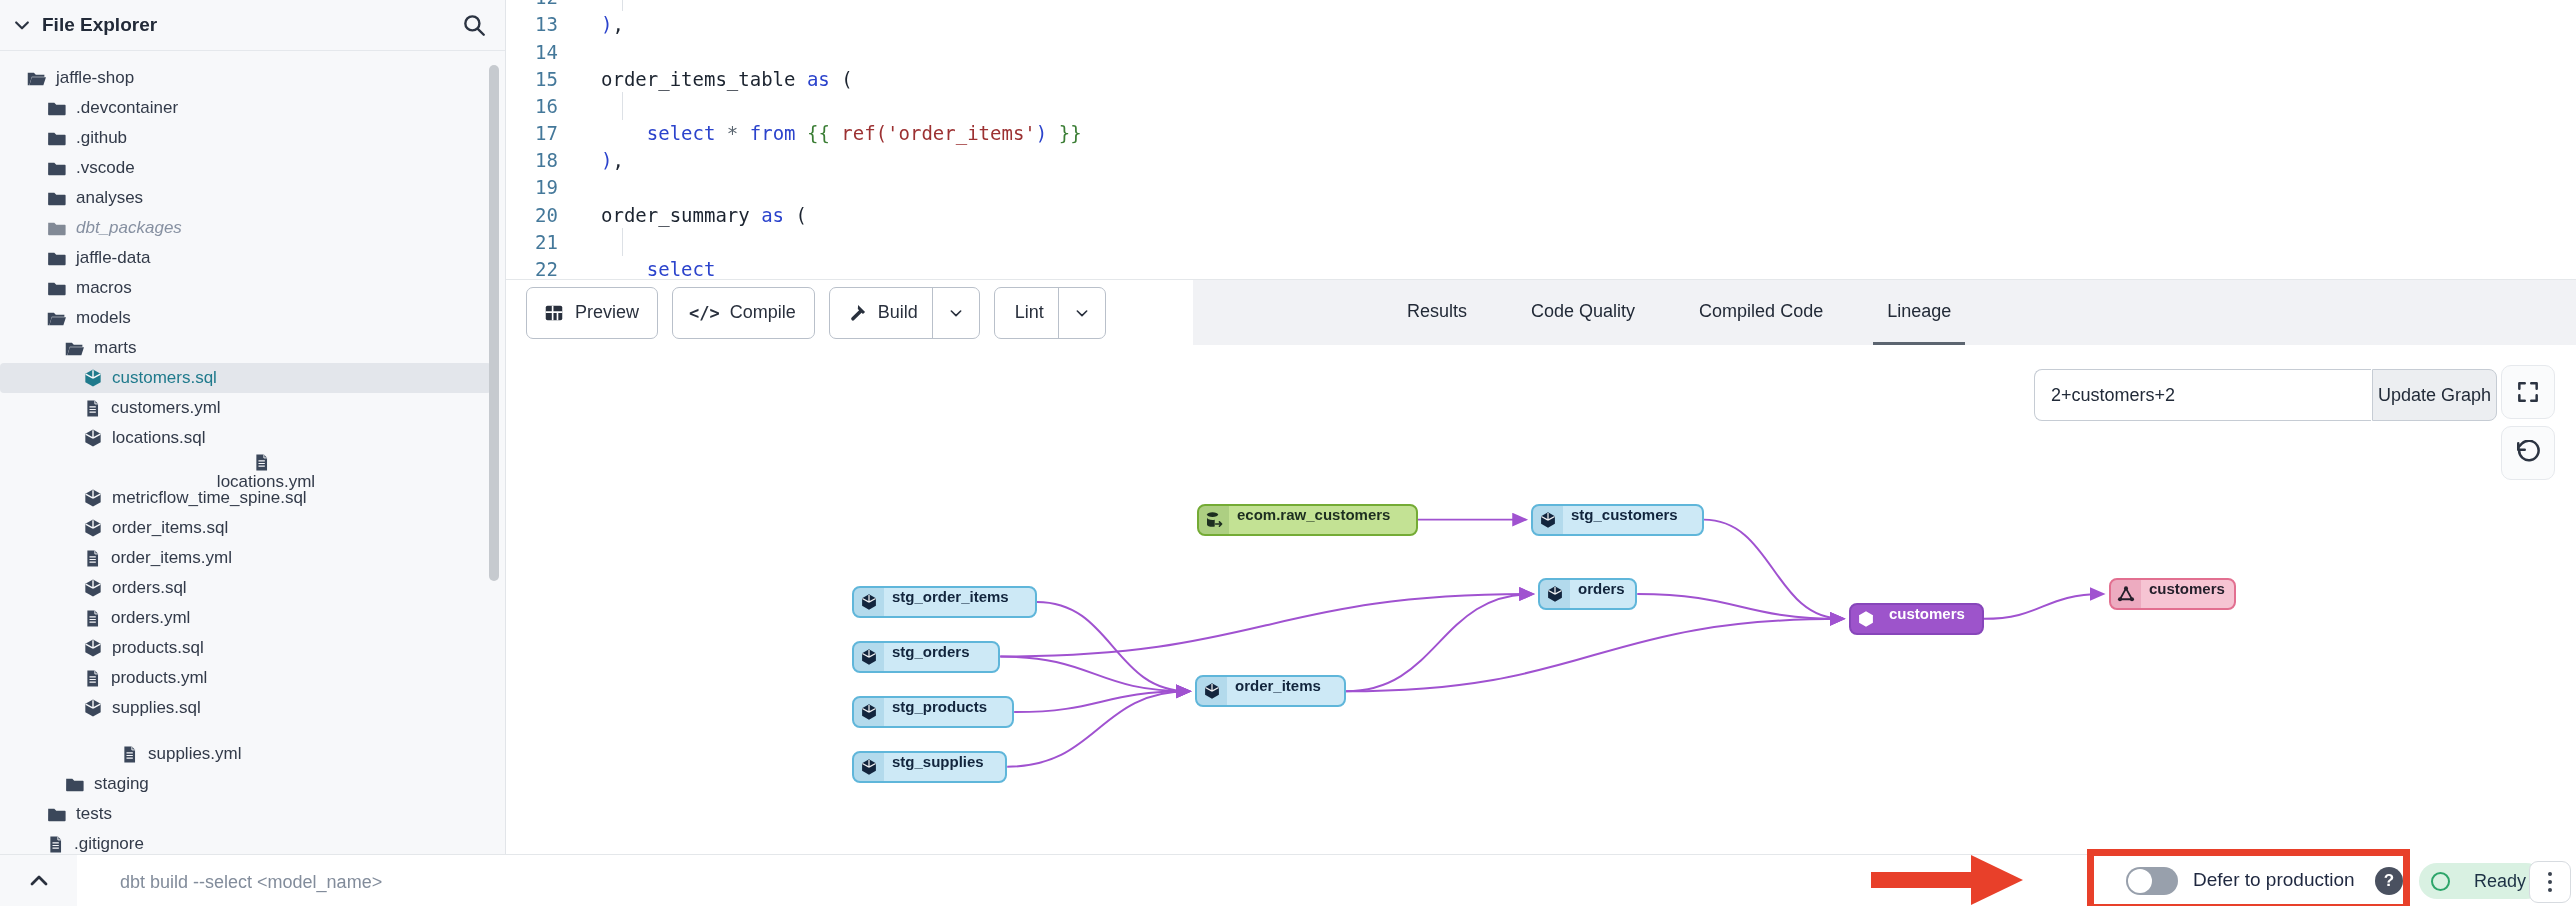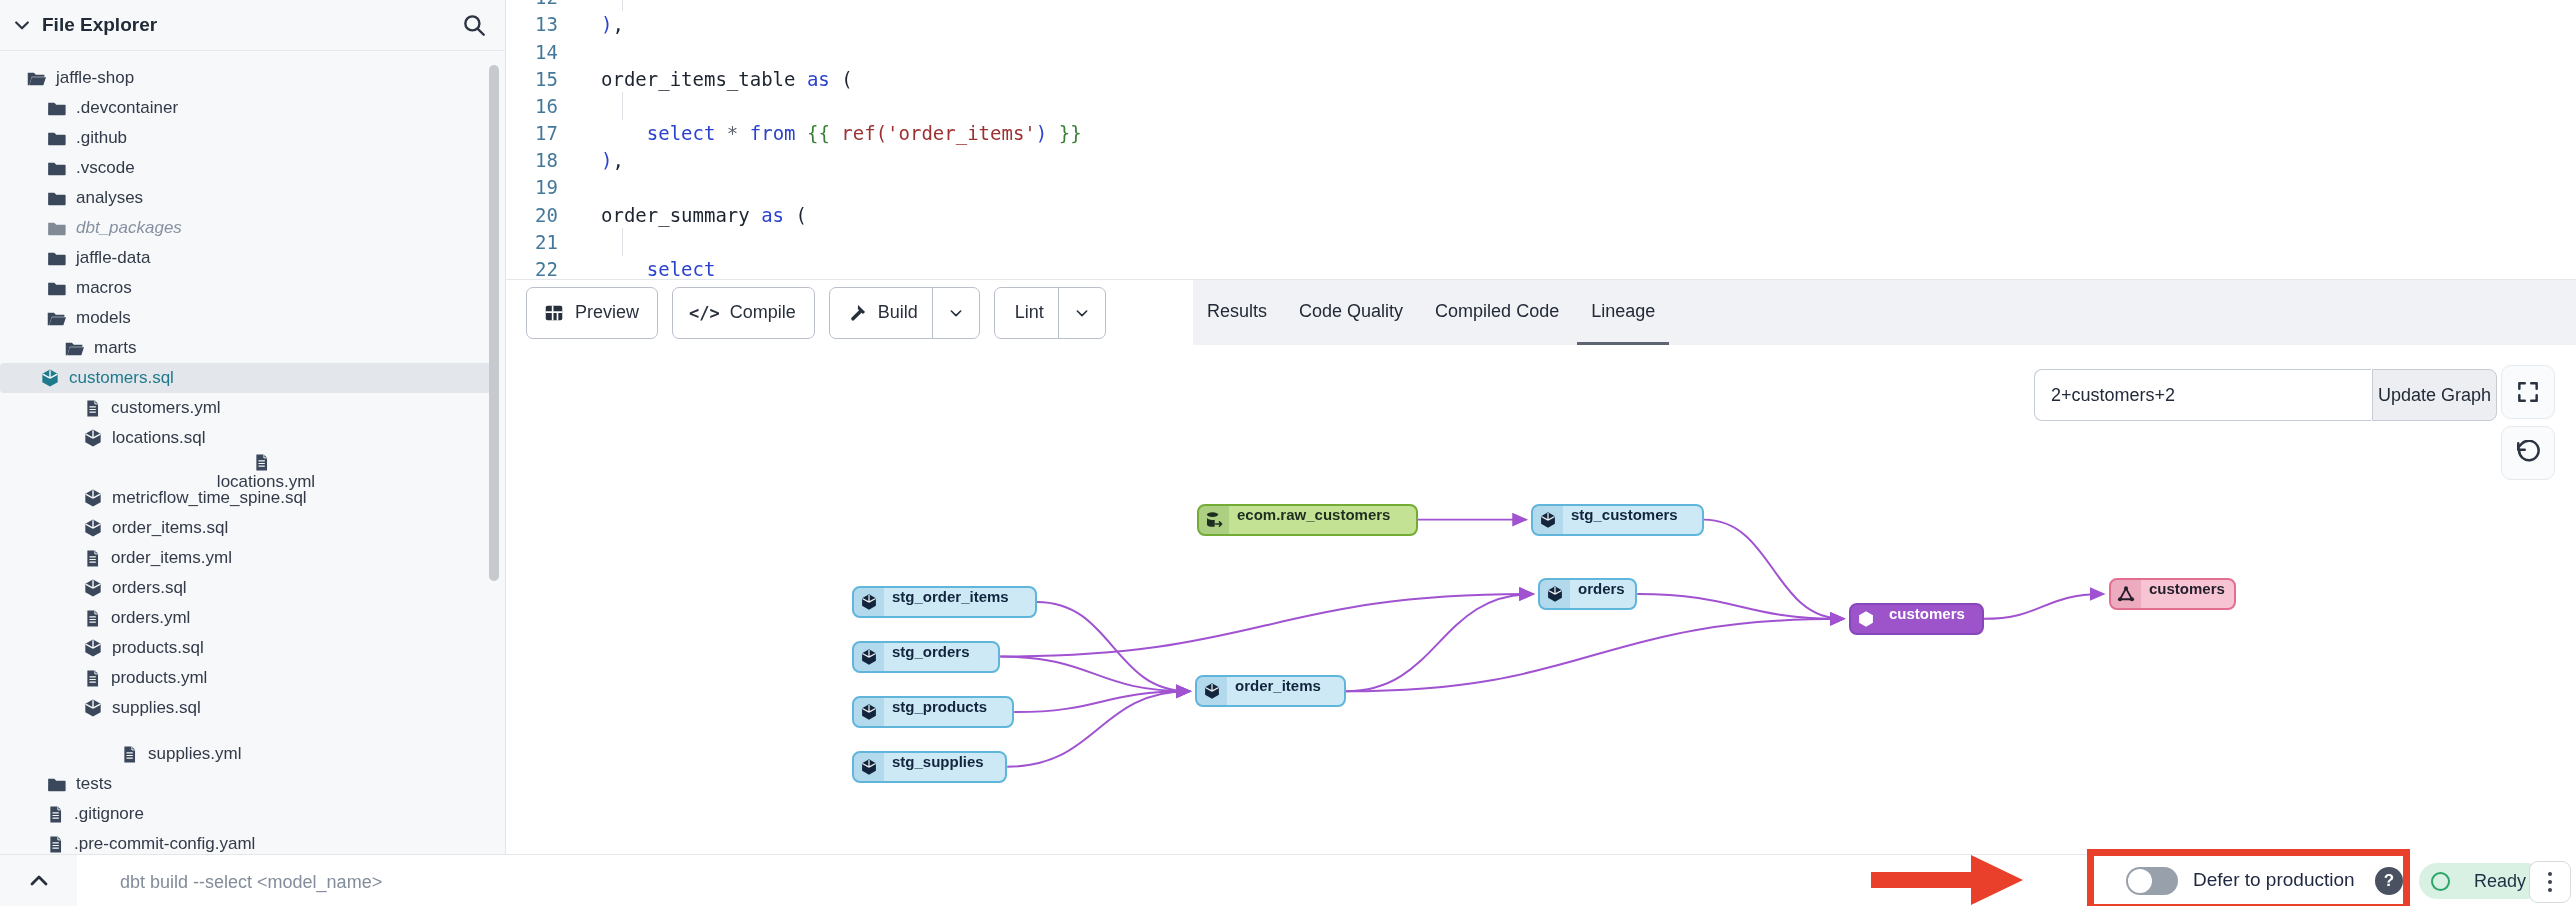--- a/index.html
+++ b/index.html
@@ -45,21 +45,21 @@
   .tb-buttons{display:flex;align-items:center;gap:14px;padding-left:20px;width:667px;flex:none;}
   .btn{display:flex;align-items:center;height:52px;border:1px solid #b9c0ca;border-radius:7px;
        background:#fff;font-size:18px;color:#29303d;box-sizing:border-box;}
   .btn .bico{display:flex;margin:0 10px 0 16px;}
   .btn .blabel{margin-right:18px;}
   .btn.split .blabel{margin-right:14px;}
   .btn .bsplit{width:46px;height:100%;border-left:1px solid #b9c0ca;display:flex;
                align-items:center;justify-content:center;}
   .btn.lint .blabel{margin-left:20px;}
   .code-glyph{font-family:"DejaVu Sans Mono",monospace;font-weight:bold;font-size:17px;}
-  .tb-tabs{flex:1;background:#f1f2f5;display:flex;align-items:stretch;gap:4px;}
+  .tb-tabs{flex:1;background:#f1f2f5;display:flex;align-items:stretch;padding-left:200px;gap:36px;}
   .tab{display:flex;align-items:center;padding:0 14px;font-size:18px;color:#222a37;
        border-bottom:3px solid transparent;box-sizing:border-box;}
   .tab.active{border-bottom-color:#5c6570;}
 
   
   .lineage{position:absolute;left:506px;top:345px;width:2070px;height:509px;background:#fff;overflow:hidden;}
   .lfilter{position:absolute;left:1528px;top:24px;width:337px;height:52px;border:1px solid #c6ccd4;
            border-right:none;border-radius:8px 0 0 8px;font-size:18px;color:#222b39;padding:0 0 0 16px;
            box-sizing:border-box;background:#fff;font-family:"Liberation Sans",sans-serif;outline:none;}
   .lupdate{position:absolute;left:1866px;top:24px;width:125px;height:52px;border:1px solid #c6ccd4;
@@ -209,21 +209,21 @@
         </div>
         <div class="trow" style="padding-left: 64px;">
           <span class="ticon">
             <svg width="21" height="21" viewBox="0 0 24 24">
               <path d="M2 5.5h7l2.2 2.3H21v2.2H6.6L3.8 19.7H2z" fill="currentColor"></path>
               <path d="M6.6 10.6h16.2l-3 9.1H3.9z" fill="currentColor"></path>
             </svg>
           </span>
           <span>marts</span>
         </div>
-        <div class="trow selected" style="padding-left: 40px;">
+        <div class="trow selected" style="padding-left: 83px;">
           <span class="ticon">
             <svg width="20" height="20" viewBox="0 0 24 24">
               <path d="M12 1.8l9.2 5.1v10.2L12 22.2l-9.2-5.1V6.9z" fill="currentColor"></path>
               <path d="M12 2.6v9.6m0 0l8.8-4.9M12 12.2L3.2 7.3" stroke="#f7f8fa" stroke-width="1.7" fill="none"></path>
             </svg>
           </span>
           <span>customers.sql</span>
         </div>
         <div class="trow" style="padding-left: 83px;">
           <span class="ticon">
@@ -331,20 +331,28 @@
         </div>
         <div class="trow" style="padding-left: 120px; margin-top: 16px;">
           <span class="ticon">
             <svg width="19" height="19" viewBox="0 0 24 24">
               <path d="M5.5 1.8h9.5l4 4.2v16.2H5.5z" fill="currentColor"></path>
               <path d="M8.2 10h8M8.2 13.3h8M8.2 16.6h8" stroke="#f7f8fa" stroke-width="1.5"></path>
               <path d="M15 1.8v4.4h4" stroke="#f7f8fa" stroke-width="1.2" fill="none"></path>
             </svg>
           </span>
           <span>supplies.yml</span>
+        </div>
+        <div class="trow" style="padding-left: 64px;">
+          <span class="ticon">
+            <svg width="21" height="21" viewBox="0 0 24 24">
+              <path d="M2.5 5.5h7l2.2 2.3H21.5a.9.9 0 0 1 .9.9v10a1 1 0 0 1-1 1h-18a1 1 0 0 1-1-1z" fill="currentColor"></path>
+            </svg>
+          </span>
+          <span>staging</span>
         </div>
         <div class="trow" style="padding-left: 46px;">
           <span class="ticon">
             <svg width="21" height="21" viewBox="0 0 24 24">
               <path d="M2.5 5.5h7l2.2 2.3H21.5a.9.9 0 0 1 .9.9v10a1 1 0 0 1-1 1h-18a1 1 0 0 1-1-1z" fill="currentColor"></path>
             </svg>
           </span>
           <span>tests</span>
         </div>
         <div class="trow" style="padding-left: 46px;">

